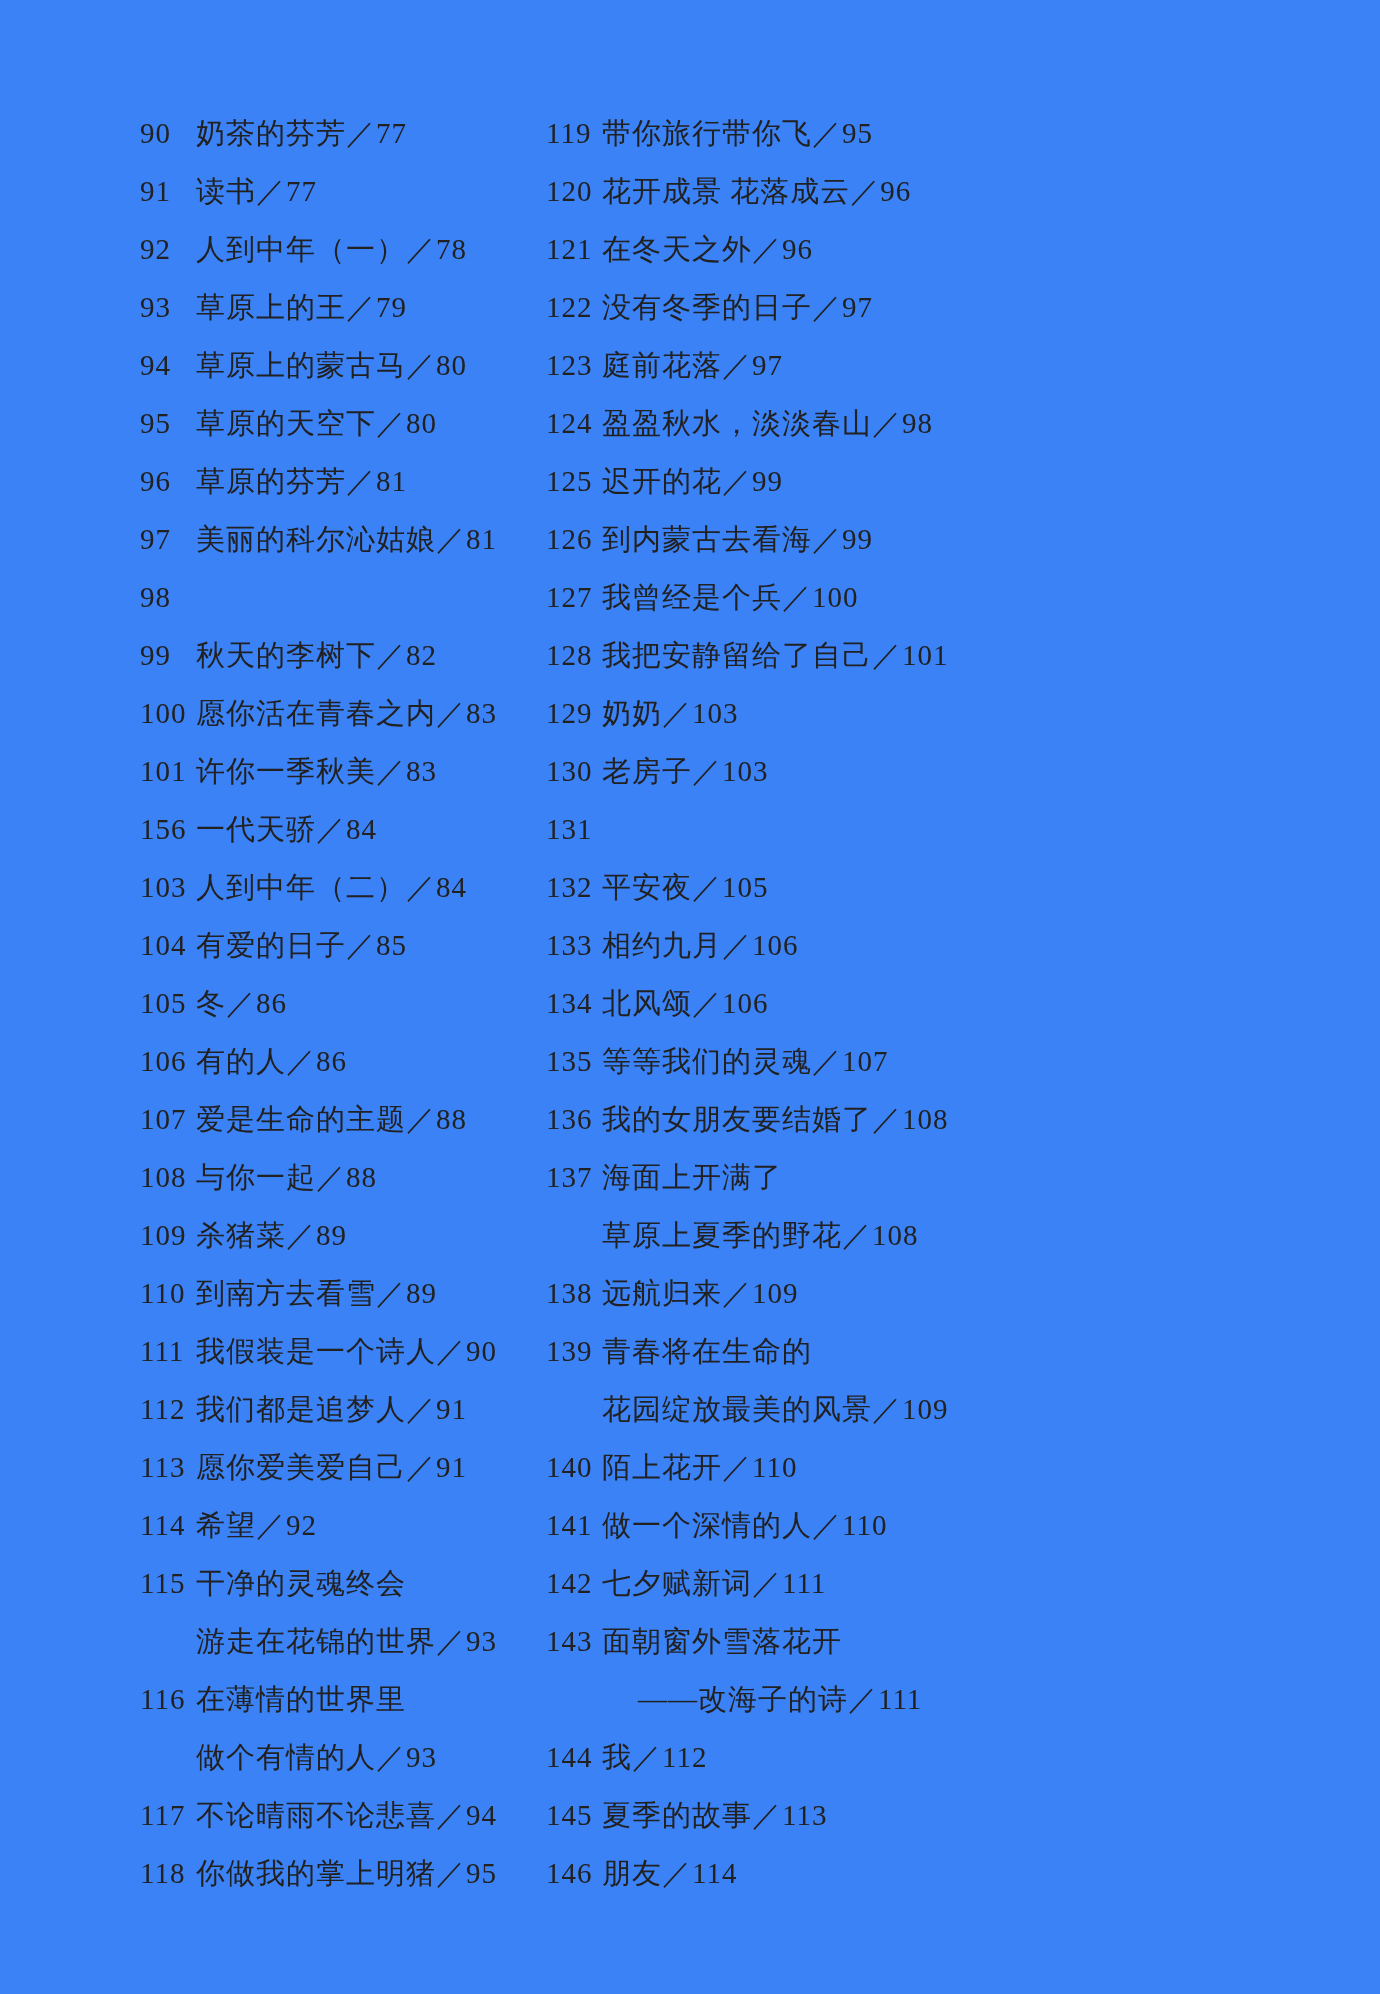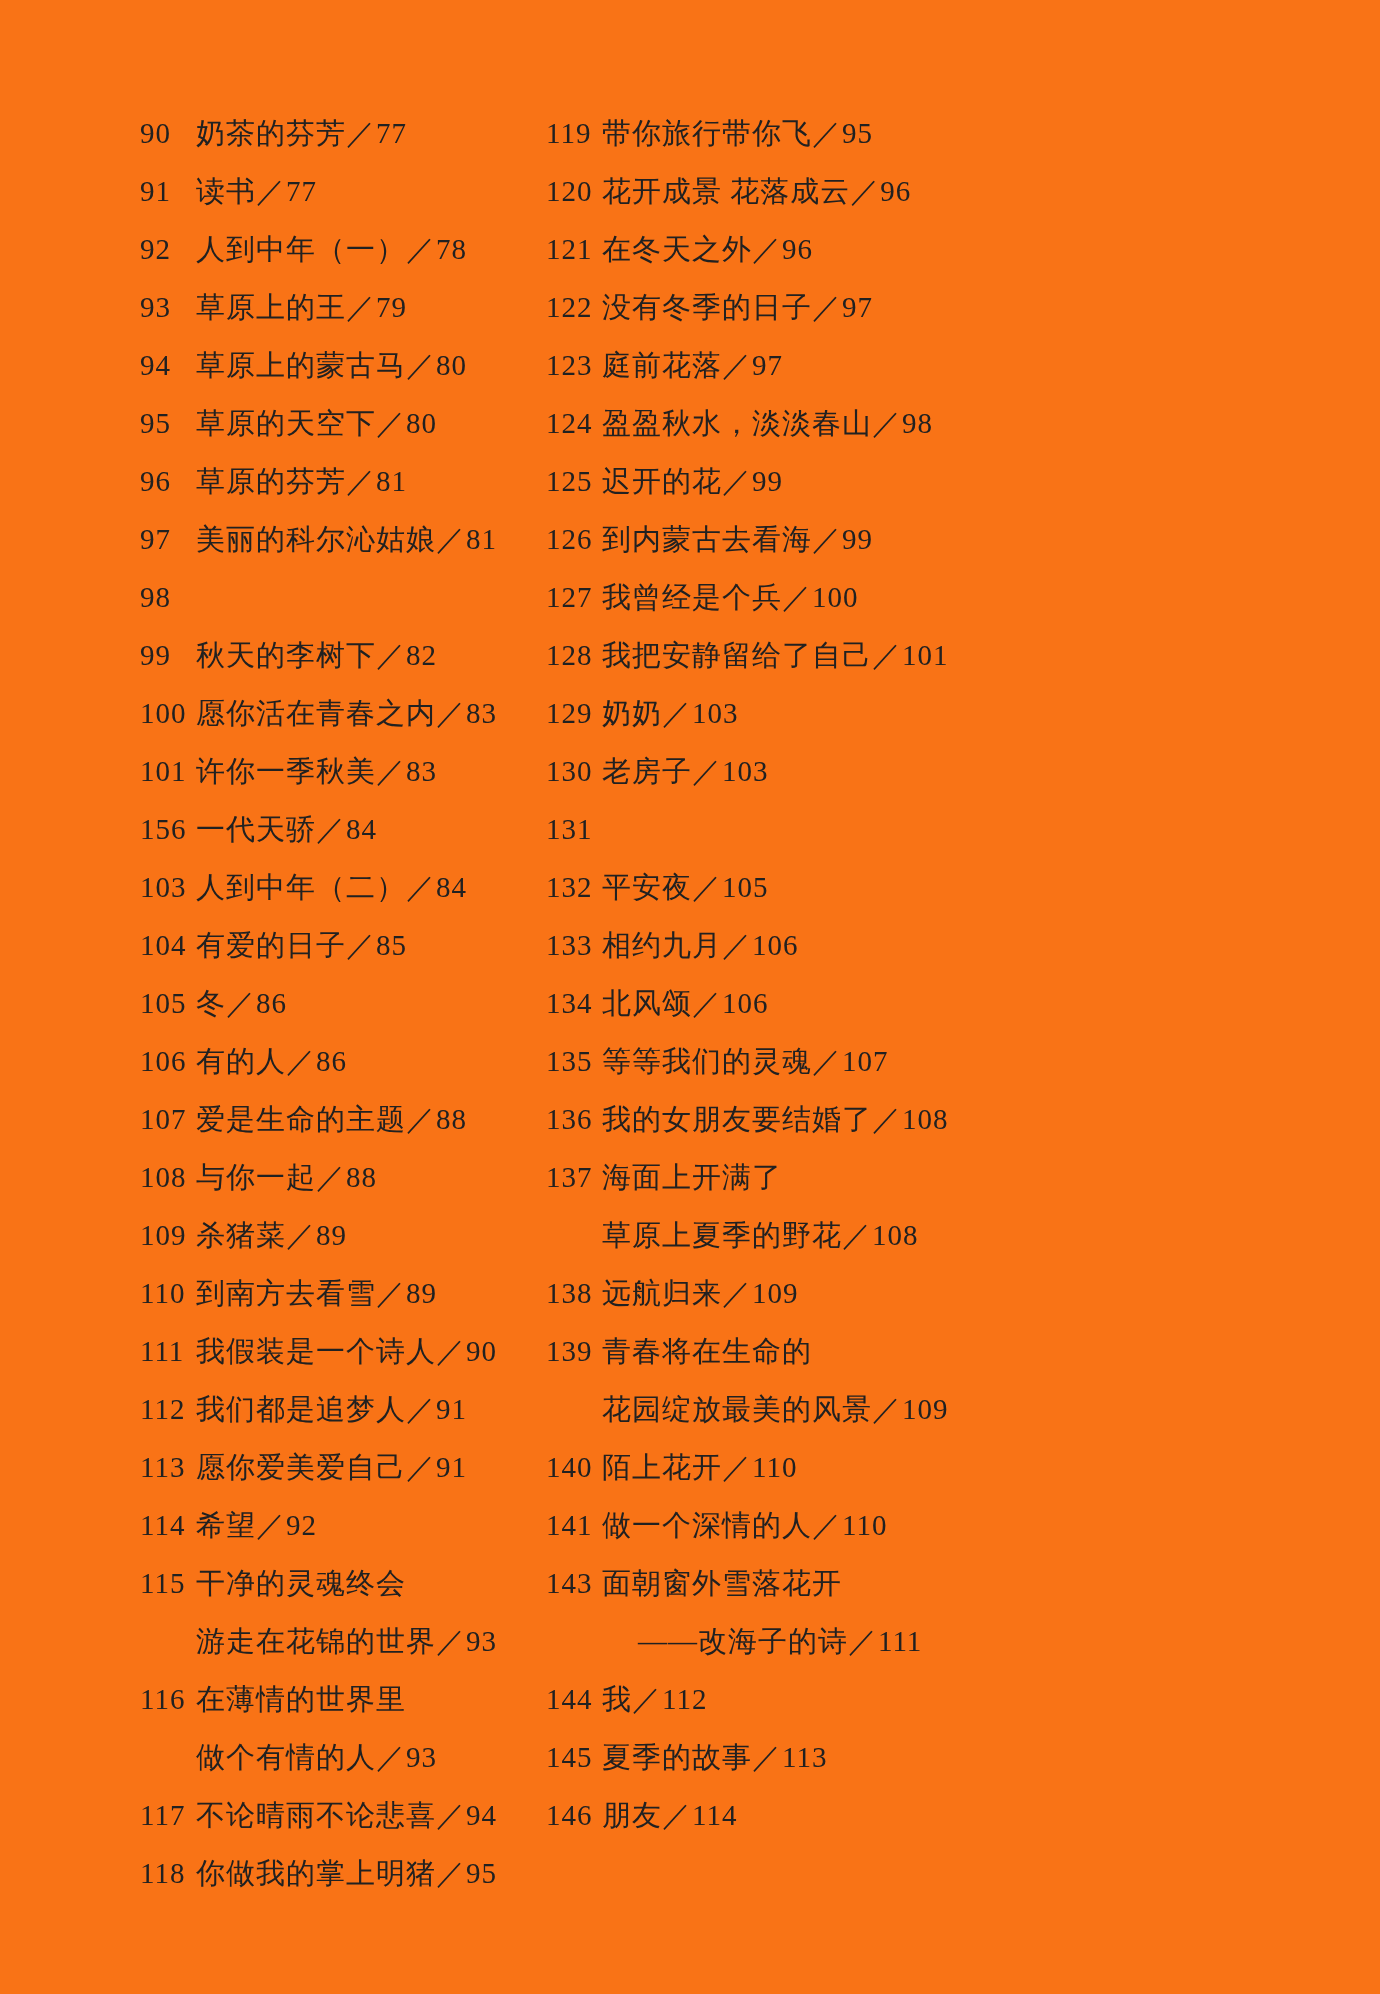--- a/index.html
+++ b/index.html
@@ -11,21 +11,21 @@
     height: 1994px;
     background: #ffffff;
     position: relative;
     font-family: "Liberation Serif", "DejaVu Serif", serif;
     color: #212121;
     overflow: hidden;
   }
   .toc-page {
     position: absolute;
     inset: 0;
-    background: #f97316;
+    background: #3b82f6;
   }
   .toc-column {
     position: absolute;
     top: 104px;
   }
   .toc-column.left  { left: 140px; }
   .toc-column.right { left: 546px; }
   .toc-row {
     height: 58px;
     display: flex;
@@ -270,20 +270,24 @@
       </div>
       <div class="toc-row">
         <span class="num">140</span>
         <span class="title">陌上花开／110</span>
       </div>
       <div class="toc-row">
         <span class="num">141</span>
         <span class="title">做一个深情的人／110</span>
       </div>
       <div class="toc-row">
+        <span class="num">142</span>
+        <span class="title">七夕赋新词／111</span>
+      </div>
+      <div class="toc-row">
         <span class="num">143</span>
         <span class="title">面朝窗外雪落花开</span>
       </div>
       <div class="toc-row cont indent1">
         <span class="num"></span>
         <span class="title">——改海子的诗／111</span>
       </div>
       <div class="toc-row">
         <span class="num">144</span>
         <span class="title">我／112</span>

